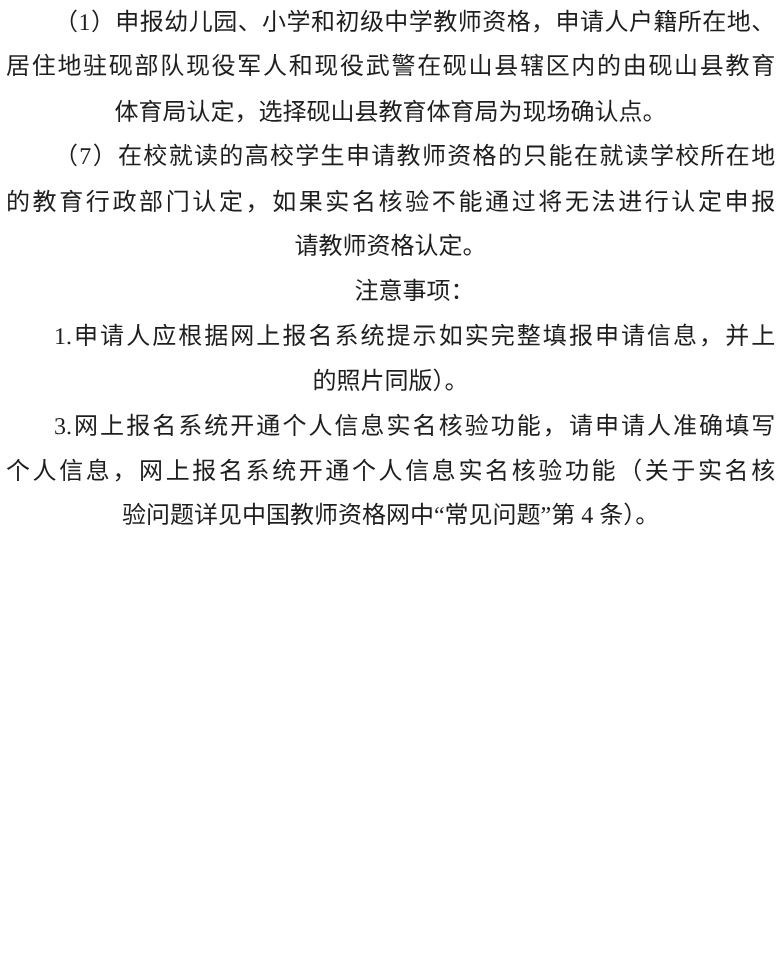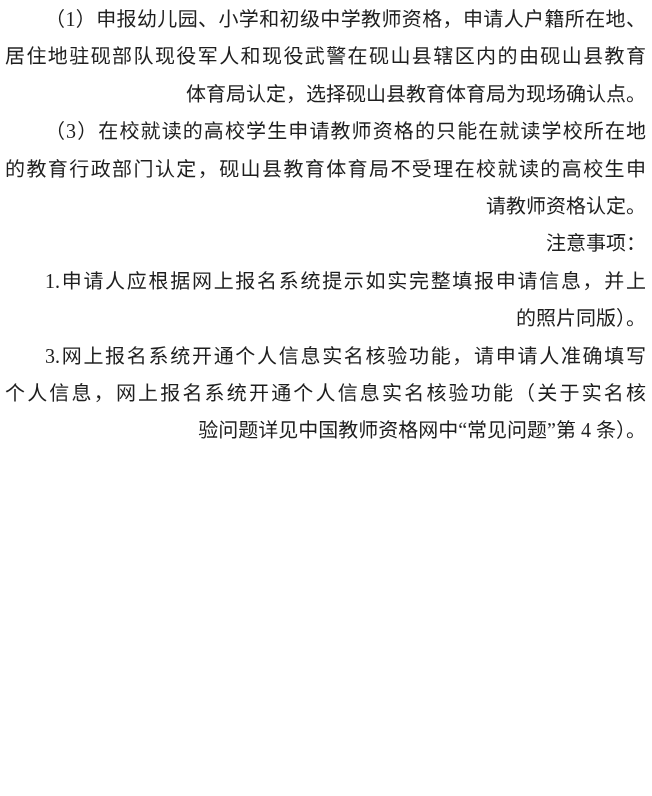--- a/index.html
+++ b/index.html
@@ -21,21 +21,21 @@
     font-size: 20px;
     line-height: 37.4px;
     color: #1e1e1e;
     background: #ffffff;
   }
   .para { margin: 0; }
   .line {
     height: 37.4px;
     overflow: hidden;
     white-space: normal;
-    text-align: right;
+    text-align: center;
   }
   
   .j {
     text-align: justify;
     text-align-last: justify;
   }
   
   .fi { text-indent: 2em; }
 </style>
 </head>
@@ -44,22 +44,22 @@
 <div class="doc">
 
   <div class="para">
     <div class="line j fi">（1）申报幼儿园、小学和初级中学教师资格，申请人户籍所在地、</div>
     <div class="line j">居住地驻砚部队现役军人和现役武警在砚山县辖区内的由砚山县教育</div>
     <div class="line">体育局认定，选择砚山县教育体育局为现场确认点。</div>
   </div>
 
 
   <div class="para">
-    <div class="line j fi">（3）在校就读的高校学生申请教师资格的只能在就读学校所在地</div>
-    <div class="line j">的教育行政部门认定，砚山县教育体育局不受理在校就读的高校生申</div>
+    <div class="line j fi">（7）在校就读的高校学生申请教师资格的只能在就读学校所在地</div>
+    <div class="line j">的教育行政部门认定，如果实名核验不能通过将无法进行认定申报</div>
     <div class="line">请教师资格认定。</div>
   </div>
 
   <div class="para">
     <div class="line fi">注意事项：</div>
   </div>
 
   <div class="para">
     <div class="line j fi">1.申请人应根据网上报名系统提示如实完整填报申请信息，并上</div>
     <div class="line">的照片同版）。</div>

